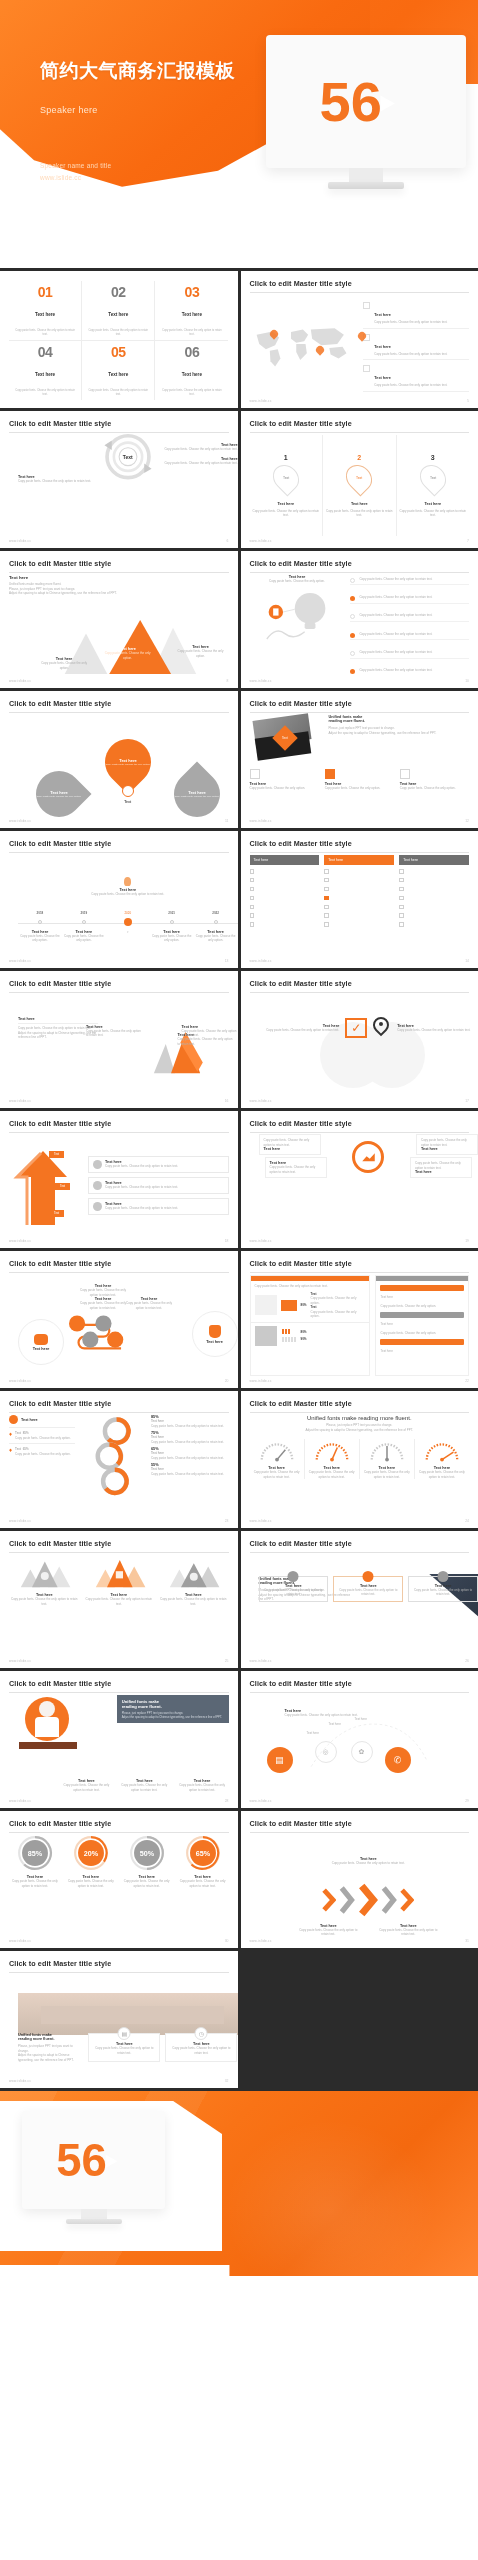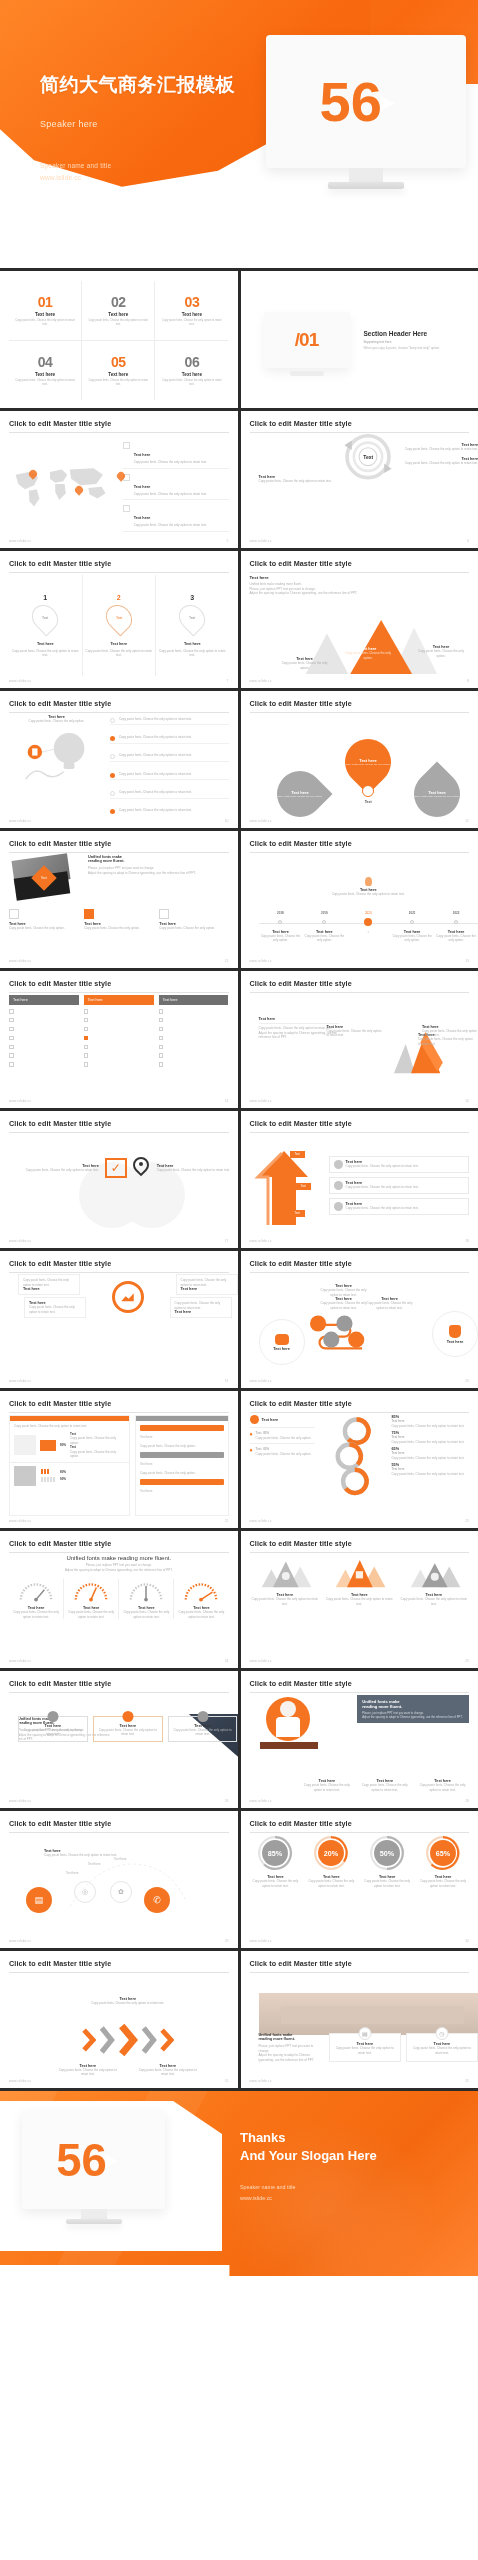--- a/index.html
+++ b/index.html
@@ -36,21 +36,21 @@
       radial-gradient(ellipse 90px 160px at 250px 40px, rgba(255,255,255,.08), rgba(255,255,255,0) 70%),
       linear-gradient(115deg, rgba(255,255,255,.07) 0 14%, rgba(255,255,255,0) 14% 30%, rgba(255,255,255,.06) 30% 41%, rgba(255,255,255,0) 41%);
   }
   .cover-blob {
     position:absolute; left:-30px; top:-20px;
     width: 400px; height: 265px;
     background: linear-gradient(140deg,#ff8a2b 0%,#f96a10 55%,#ef5f08 100%);
     border-radius: 0 0 58% 40% / 0 0 62% 48%;
     clip-path: polygon(0 0, 100% 0, 100% 30%, 86% 52%, 62% 72%, 38% 78%, 16% 68%, 0 46%);
   }
-  .cover-texts { position: absolute; left: 40px; top: 72px; z-index:6; }
+  .cover-texts { position: absolute; left: 40px; top: 58px; z-index:6; }
   .cover-title {
     font-size: 19px; font-weight: 700; color: #ffffff; letter-spacing: .5px;
     text-shadow: 0 1px 2px rgba(0,0,0,.08);
   }
   .cover-sub { margin-top: 21px; font-size: 9px; color: #ffe7cf; letter-spacing:.3px; }
   .cover-speaker { position:absolute; left:40px; top:160px; z-index:6; }
   .cover-speaker div { font-size: 6.5px; color: #ffd9b8; line-height: 1.9; letter-spacing:.2px; }
 
   .monitor { position:absolute; right: 12px; top: 35px; z-index: 5; width: 200px; }
   .monitor-screen {
@@ -93,21 +93,21 @@
   .body { position:absolute; left:9px; right:9px; top:24px; bottom:12px; }
 
   .orange { color:#f47421; }
   .gray { color:#7d7d7d; }
   .tiny { font-size:3px; color:#b0b0b0; line-height:1.5; }
   .lbl { font-size:4.4px; font-weight:700; color:#333; }
   .lbl2 { font-size:3.8px; font-weight:700; color:#333; }
 
   
   .nums { display:grid; grid-template-columns:1fr 1fr 1fr; grid-template-rows:1fr 1fr; height:100%; }
-  .numcell { display:flex; flex-direction:column; align-items:center; justify-content:center; gap:2px; padding:2px 6px;}
+  .numcell { display:flex; flex-direction:column; align-items:center; justify-content:center; gap:12px; padding:2px 6px;}
   .numcell:nth-child(1),.numcell:nth-child(2),.numcell:nth-child(4),.numcell:nth-child(5){border-right:1px solid #ededed;}
   .numcell:nth-child(1),.numcell:nth-child(2),.numcell:nth-child(3){border-bottom:1px solid #ededed;}
   .numbig { font-size:14px; font-weight:700; letter-spacing:-.5px; }
   .numcap { font-size:4.6px; font-weight:700; color:#333; }
   .numdesc { font-size:2.7px; color:#b4b4b4; text-align:center; line-height:1.5;}
 
   
   .sec-wrap { display:flex; align-items:center; height:100%; gap:14px; padding-left:14px;}
   .sec-card {
     width: 86px; height: 56px; background:#fafafa;
@@ -231,32 +231,20 @@
           </div>
           <div class="numcell">
             <div class="numbig gray">06</div>
             <div class="numcap">Text here</div>
             <div class="numdesc">Copy paste fonts. Choose the only option to retain text.</div>
           </div>
         </div>
       </div>
     </div>
 
-    <div class="slide">
-      <div class="sec-wrap" style="height:100%">
-        <div class="sec-card">
-          <div class="sec-num">/01</div>
-        </div>
-        <div>
-          <div class="sec-head">Section Header Here</div>
-          <div class="sec-sub1">Supporting text here</div>
-          <div class="sec-sub2">When you copy &amp; paste, choose "keep text only" option.</div>
-        </div>
-      </div>
-    </div>
 
     <div class="slide">
       <div class="s-title">Click to edit Master title style</div>
       <div class="body row" style="gap:8px;align-items:center">
         <div class="map-dots" style="flex:1;position:relative;height:60px">
           <svg viewBox="0 0 160 70" style="width:100%;height:100%">
             <g fill="#dcdcdc">
               <path d="M10 18 L34 13 L44 22 L38 34 L24 40 L14 32 Z"></path>
               <path d="M30 42 L42 40 L46 54 L38 66 L31 58 Z"></path>
               <path d="M62 14 L80 10 L88 18 L82 28 L70 30 L62 24 Z"></path>
@@ -1180,23 +1168,15 @@
         <div style="width:78px;height:50px">
           <svg viewBox="0 0 120 76" style="width:100%;height:100%">
             <text x="2" y="62" font-family="Liberation Sans, sans-serif" font-size="70" font-weight="700" fill="#f47421">56</text>
             <path d="M78 30 L96 40 L78 50 Z" fill="#ffffff"></path>
           </svg>
         </div>
       </div>
       <div class="thanks-neck"></div>
       <div class="thanks-base"></div>
     </div>
-    <div class="thanks-text">
-      <div class="thanks-h1">Thanks</div>
-      <div class="thanks-h1">And Your Slogan Here</div>
-      <div class="thanks-meta">
-        <div>Speaker name and title</div>
-        <div>www.islide.cc</div>
-      </div>
-    </div>
   </section>
 
 </div>
 
 </body></html>

